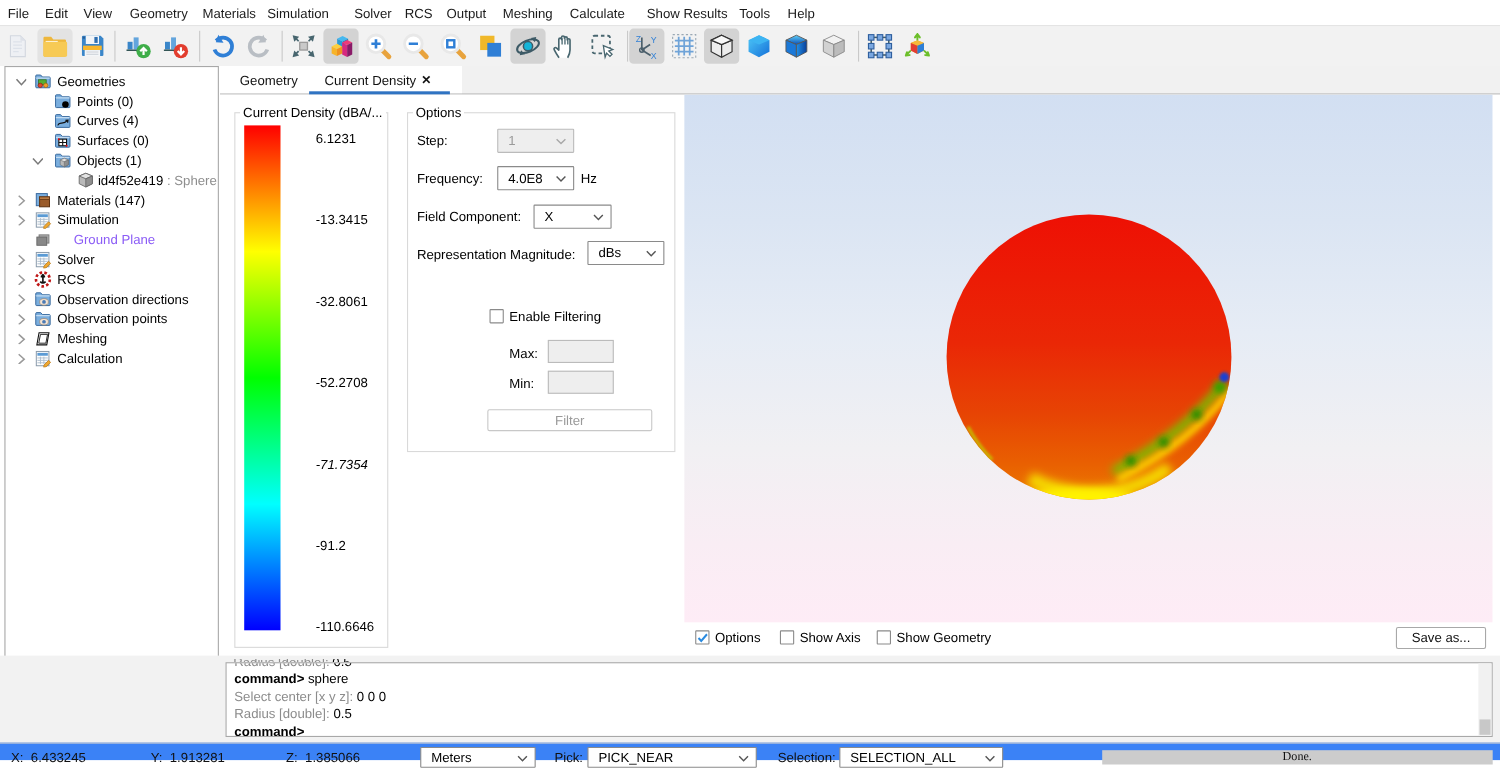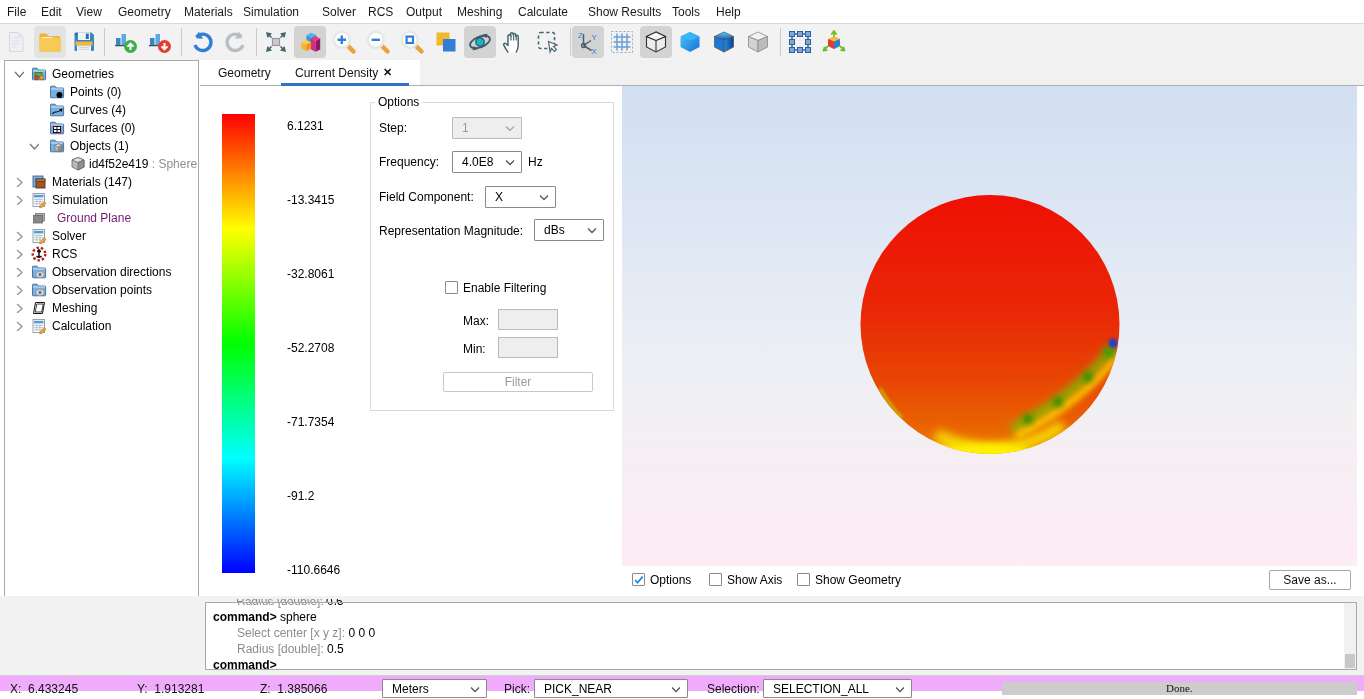--- a/index.html
+++ b/index.html
@@ -32,23 +32,23 @@
   #canvas3d { position:absolute; left:622px; top:86px; width:735px; height:480px; }
   .cb { position:absolute; width:13px; height:13px; background:#fff; border:1px solid #8a8a8a; border-radius:1px; }
   .ddown { position:absolute; background:#fff; border:1px solid #8a8a8a; border-radius:1px; font-size:12px; color:#000; }
   .ddown .val { position:absolute; left:9px; top:3px; }
   .ddown svg.chv { position:absolute; right:6px; top:7px; }
   #dockgray { position:absolute; left:0px; top:596px; width:1364px; height:79px; background:#f2f2f2; }
   #console { position:absolute; left:205px; top:602px; width:1152px; height:68px;
     background:#fff; border:1px solid #a8a8a8; overflow:hidden; font-size:12px; z-index:2; }
   .cline { position:absolute; left:7px; white-space:nowrap; }
   .ccmd { color:#000000; font-weight:bold; }
-  .cgray { color:#8c8c8c;margin-left:24px; }
+  .cgray { color:#8c8c8c; }
   #statusbar { position:absolute; left:0; top:675px; width:1364px; height:16px;
-    background:#f0abfc; border-top:1px solid #d0d0d0; font-size:12px; color:#111; }
+    background:#3b82f6; border-top:1px solid #d0d0d0; font-size:12px; color:#111; }
 </style>
 </head>
 <body>
 <div id="menubar">
   <span style="left:7px">File</span>
     <span style="left:41px">Edit</span>
   <span style="left:76px">View</span>
     <span style="left:118px">Geometry</span>
   <span style="left:184px">Materials</span>
     <span style="left:243px">Simulation</span>
@@ -415,21 +415,21 @@
   <svg class="ticon" style="left:26px" width="16" height="16">
         <use href="#calcico"></use>
       </svg>
   <span class="lbl" style="left:47px">Simulation</span>
 </div>
 <div class="trow" style="top:148px">
   <svg class="ticon" style="left:26px" width="16" height="16">
     <rect x="4.5" y="3.5" width="9" height="7.5" fill="#adadad" stroke="#777" stroke-width="0.8"></rect>
     <rect x="2.5" y="5.5" width="9" height="7.5" fill="#888" stroke="#666" stroke-width="0.8"></rect>
   </svg>
-  <span class="lbl" style="left:52px;color:#701a75">Ground Plane</span>
+  <span class="lbl" style="left:62px;color:#8b5cf6">Ground Plane</span>
 </div>
 <div class="trow" style="top:166px">
   <svg class="chev" style="left:9px" width="11" height="11">
         <use href="#chevR"></use>
       </svg>
   <svg class="ticon" style="left:26px" width="16" height="16">
         <use href="#calcico"></use>
       </svg>
   <span class="lbl" style="left:47px">Solver</span>
 </div>
@@ -489,27 +489,30 @@
 <div id="tabbar">
   <div id="tabwhite"></div>
   <div id="tabline"></div>
   <div id="tabblue"></div>
   <span class="tabtxt" style="left:18px">Geometry</span>
   <span class="tabtxt" style="left:95px">Current Density</span>
   <span class="tabtxt" style="left:183px;font-weight:bold;font-size:11px">✕</span>
 </div>
 <div id="mainwhite">
 
+  <fieldset style="left:13px; top:9px; width:140px; height:494px;">
+    <legend>Current Density (dBA/...</legend>
+  </fieldset>
   <div class="abs" id="colorbar" style="left:22px; top:28px; width:33px; height:459px;
     background:linear-gradient(to bottom,#ff0000 0%,#ffff00 25%,#00ff00 50%,#00ffff 75%,#0000ff 100%);"></div>
   <div class="abs" style="left:87px; top:33px; font-size:12px;">6.1231</div>
   <div class="abs" style="left:87px; top:107px; font-size:12px;">-13.3415</div>
   <div class="abs" style="left:87px; top:181px; font-size:12px;">-32.8061</div>
   <div class="abs" style="left:87px; top:255px; font-size:12px;">-52.2708</div>
-  <div class="abs" style="left:87px; top:329px; font-size:12px;">-71.7354</div>
+  <div class="abs" style="left:87px; top:329px; font-size:12px;font-style:italic;">-71.7354</div>
   <div class="abs" style="left:87px; top:403px; font-size:12px;">-91.2</div>
   <div class="abs" style="left:87px; top:477px; font-size:12px;">-110.6646</div>
 
   <fieldset style="left:170px; top:9px; width:244px; height:316px;">
     <legend>Options</legend>
   </fieldset>
   <div class="abs" style="left:179px; top:35px; font-size:12px;">Step:</div>
   <div class="ddown" style="left:252px; top:31px; width:70px; height:22px; background:#eeeeee; border-color:#bbbbbb;">
     <span class="val" style="color:#9a9a9a;">1</span>
     <svg class="chv" width="10" height="8">

